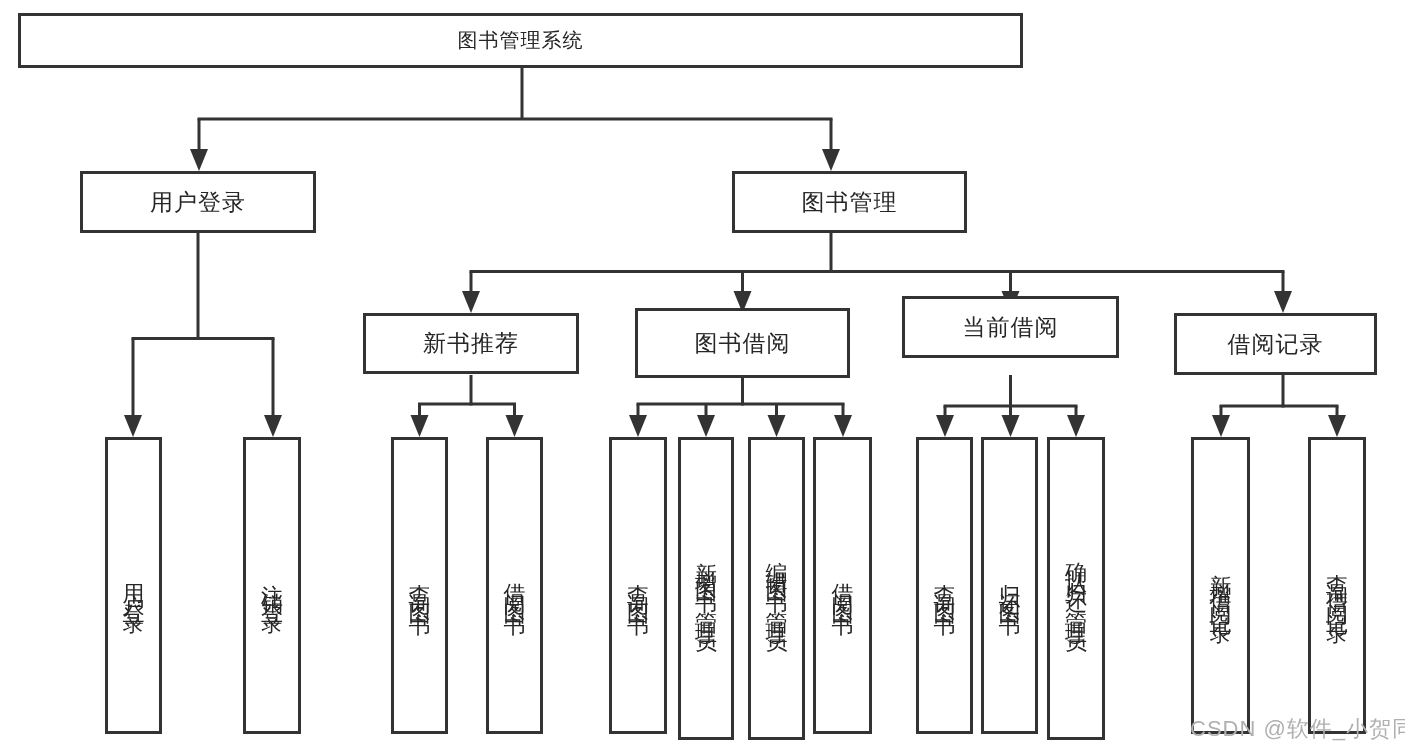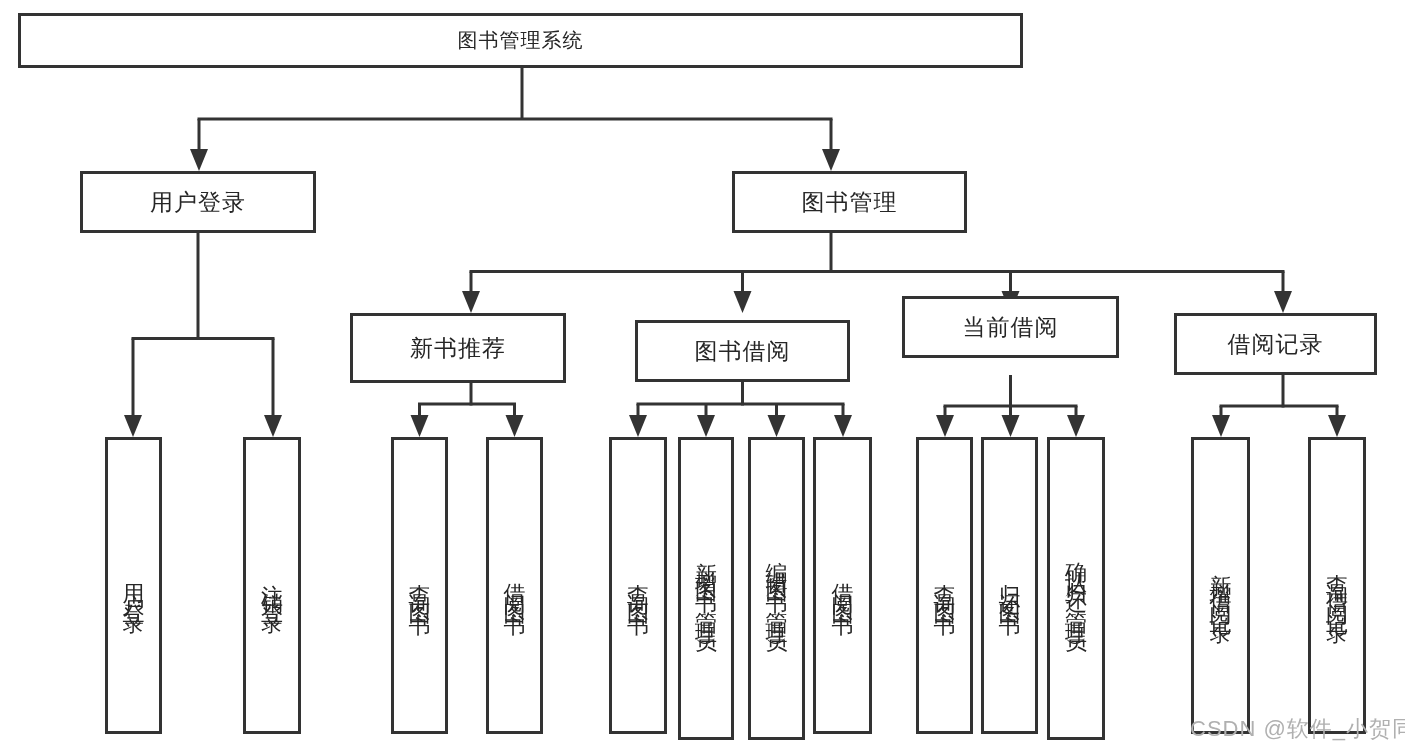--- a/index.html
+++ b/index.html
@@ -40,22 +40,22 @@
     letter-spacing: 1px;
     text-align: center;
     z-index: 2;
   }
 
   .node.root   { left: 18px;   top: 13px;  width: 1005px; height: 55px; font-size: 20px; }
 
   .node.lvl2-a { left: 80px;   top: 171px; width: 236px; height: 62px; }
   .node.lvl2-b { left: 692px;  top: 171px; width: 235px; height: 62px; margin-left: 40px; }
 
-  .node.lvl3-a { left: 350px;  top: 313px; width: 216px; height: 70px; }
-  .node.lvl3-b { left: 635px;  top: 320px; width: 215px; height: 62px; }
+  .node.lvl3-a { left: 363px;  top: 313px; width: 216px; height: 61px; }
+  .node.lvl3-b { left: 635px;  top: 308px; width: 215px; height: 70px; }
   .node.lvl3-c { left: 902px;  top: 296px; width: 217px; height: 62px; }
   .node.lvl3-d { left: 1174px; top: 313px; width: 203px; height: 62px; }
 
   .leaf {
     position: absolute;
     top: 437px;
     height: 297px;
     width: 57px;
     border: 3px solid var(--line);
     background: var(--bg);

